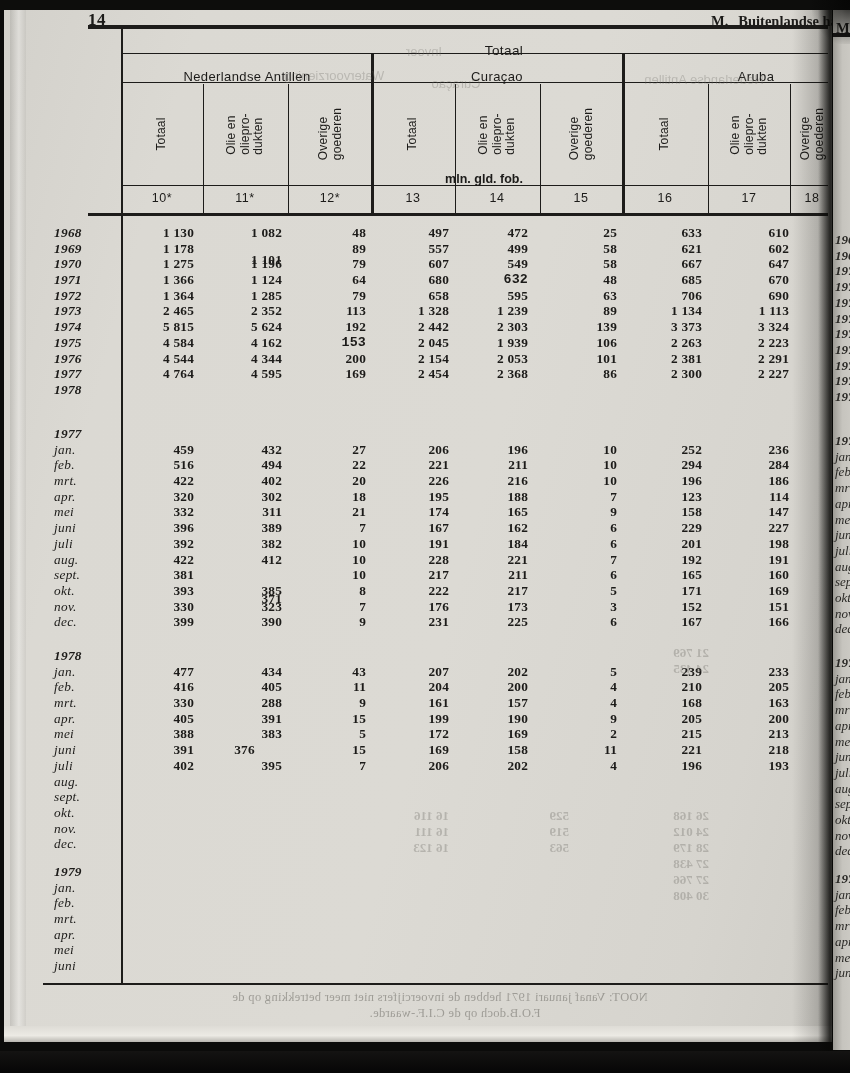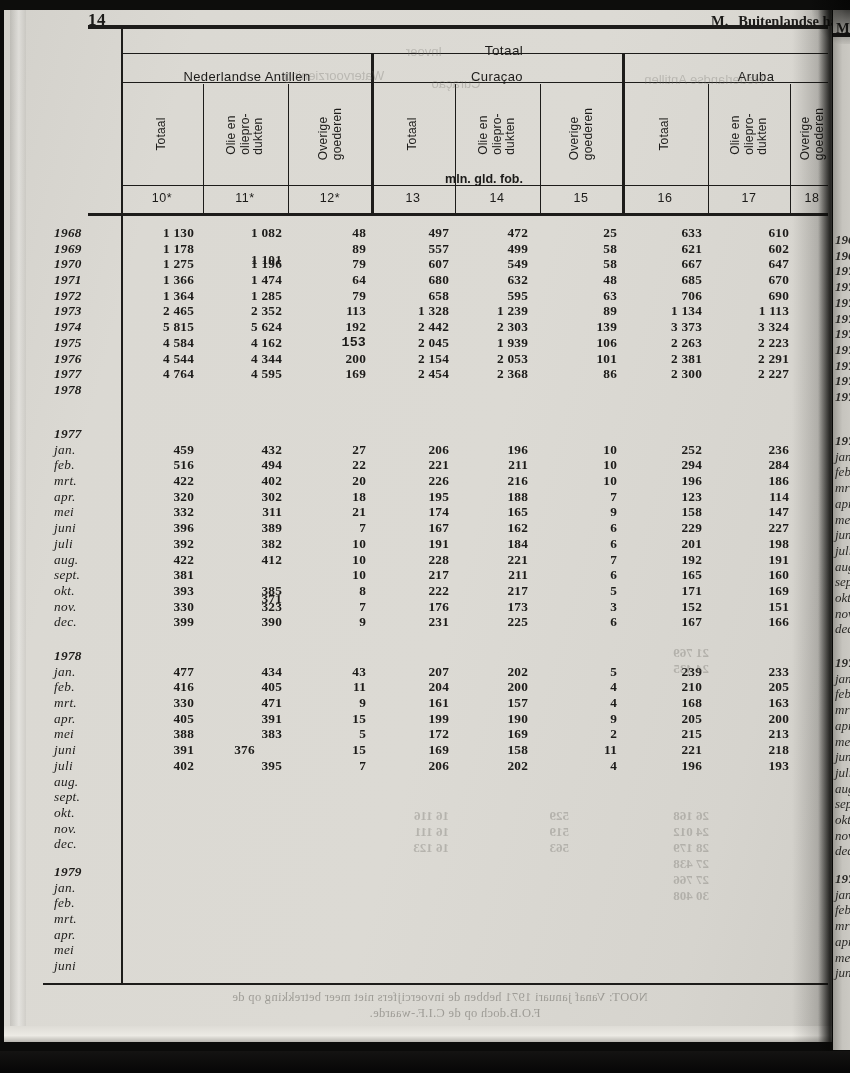--- a/index.html
+++ b/index.html
@@ -161,24 +161,24 @@
             <div class="vcell" style="padding-right: 10px;">607</div>
             <div class="vcell" style="padding-right: 16px;">549</div>
             <div class="vcell" style="padding-right: 10px;">58</div>
             <div class="vcell" style="padding-right: 10px;">667</div>
             <div class="vcell" style="padding-right: 5px;">647</div>
             <div class="vcell"></div>
           </div>
           <div class="trow">
             <div class="rlabel year">1971</div>
             <div class="vcell" style="padding-right: 13px;">1 366</div>
-            <div class="vcell" style="padding-right: 10px;">1 474</div>
+            <div class="vcell" style="padding-right: 10px;">1 124</div>
             <div class="vcell" style="padding-right: 10px;">64</div>
             <div class="vcell" style="padding-right: 10px;">680</div>
-            <div class="vcell" style="padding-right: 16px;">632</div>
+            <div class="vcell" style="padding-right: 16px; font-family: Liberation Mono, monospace;">632</div>
             <div class="vcell" style="padding-right: 10px;">48</div>
             <div class="vcell" style="padding-right: 10px;">685</div>
             <div class="vcell" style="padding-right: 5px;">670</div>
             <div class="vcell"></div>
           </div>
           <div class="trow">
             <div class="rlabel year">1972</div>
             <div class="vcell" style="padding-right: 13px;">1 364</div>
             <div class="vcell" style="padding-right: 10px;">1 285</div>
             <div class="vcell" style="padding-right: 10px;">79</div>
@@ -435,21 +435,21 @@
             <div class="vcell" style="padding-right: 10px;">204</div>
             <div class="vcell" style="padding-right: 16px;">200</div>
             <div class="vcell" style="padding-right: 10px;">4</div>
             <div class="vcell" style="padding-right: 10px;">210</div>
             <div class="vcell" style="padding-right: 5px;">205</div>
             <div class="vcell"></div>
           </div>
           <div class="trow">
             <div class="rlabel">mrt.</div>
             <div class="vcell" style="padding-right: 13px;">330</div>
-            <div class="vcell" style="padding-right: 10px;">471</div>
+            <div class="vcell" style="padding-right: 10px;">288</div>
             <div class="vcell" style="padding-right: 10px;">9</div>
             <div class="vcell" style="padding-right: 10px;">161</div>
             <div class="vcell" style="padding-right: 16px;">157</div>
             <div class="vcell" style="padding-right: 10px;">4</div>
             <div class="vcell" style="padding-right: 10px;">168</div>
             <div class="vcell" style="padding-right: 5px;">163</div>
             <div class="vcell"></div>
           </div>
           <div class="trow">
             <div class="rlabel">apr.</div>

